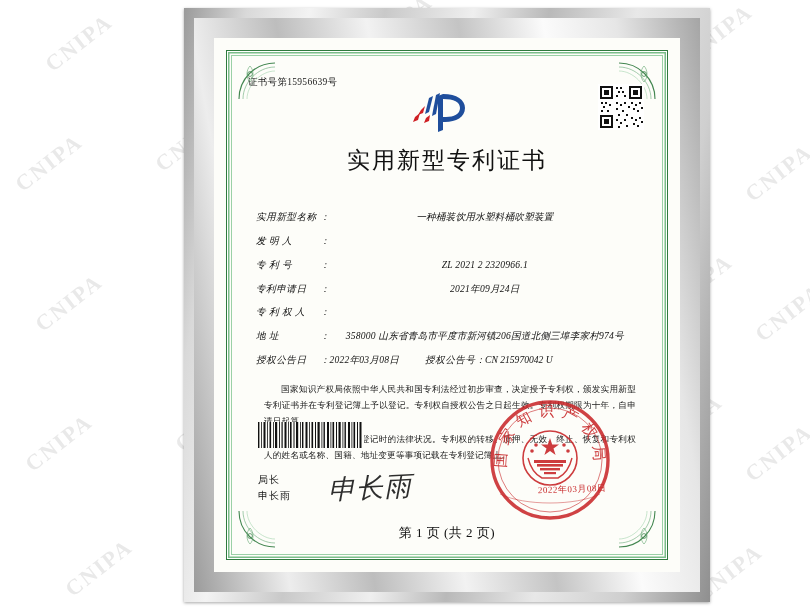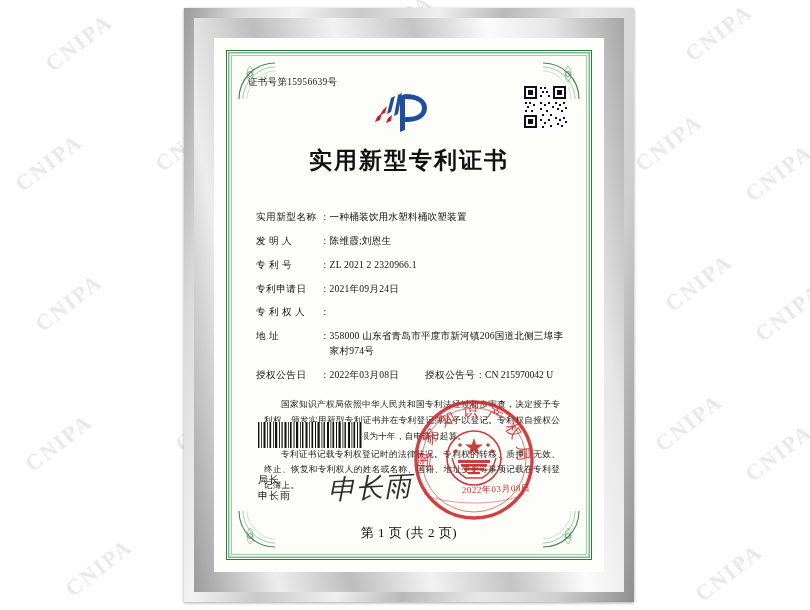--- a/index.html
+++ b/index.html
@@ -35,21 +35,21 @@
     letter-spacing: 2px;
     transform: rotate(-38deg);
     white-space: nowrap;
   }
 
   
   .frame-outer {
     position: absolute;
     left: 184px;
     top: 8px;
-    width: 450px;
+    width: 526px;
     height: 594px;
     background: linear-gradient(100deg,
         #9a9a9a 0%, #d9d9d9 10%, #f3f3f3 20%, #c9c9c9 32%,
         #efefef 46%, #b9b9b9 58%, #e8e8e8 72%, #cfcfcf 86%, #8f8f8f 100%);
     box-shadow: 0 1px 3px rgba(0,0,0,0.35);
     z-index: 1;
   }
   .frame-inner-bevel {
     position: absolute;
     left: 10px;
@@ -128,49 +128,51 @@
     right: 2px;
     top: 12px;
     width: 46px;
     height: 46px;
   }
 
   .title {
     margin-top: 56px;
     text-align: center;
     font-family: "Liberation Serif", serif;
-    font-weight: 700;
+    font-weight: 400;
     font-size: 23px;
     letter-spacing: 2px;
     color: #111;
   }
 
   .fields {
     margin-top: 34px;
     padding-left: 8px;
     padding-right: 6px;
   }
   .row {
     display: flex;
     align-items: flex-start;
     font-family: "Liberation Serif", serif;
     font-size: 9.6px;
     color: #111;
     line-height: 1.55;
     margin-bottom: 9px;
+    font-style: italic;
   }
   .row .lbl {
     flex: 0 0 64px;
     letter-spacing: 0.5px;
     white-space: nowrap;
   }
   .row .colon { flex: 0 0 9px; }
   .row .val {
     flex: 1 1 auto;
     letter-spacing: 0.2px;
+    text-align: center;
   }
   .row.two .val { flex: 0 0 auto; }
   .row .lbl2 {
     flex: 0 0 auto;
     margin-left: 26px;
     white-space: nowrap;
     letter-spacing: 0.5px;
   }
   .row .val2 { margin-left: 0; white-space: nowrap; }
 
@@ -412,21 +414,20 @@
 
           <div class="fields">
             <div class="row">
               <span class="lbl">实用新型名称</span>
               <span class="colon">：</span>
               <span class="val">一种桶装饮用水塑料桶吹塑装置</span>
             </div>
             <div class="row">
               <span class="lbl">发 明 人</span>
               <span class="colon">：</span>
-              <span class="val">陈维霞;刘恩生</span>
             </div>
             <div class="row">
               <span class="lbl">专 利 号</span>
               <span class="colon">：</span>
               <span class="val">ZL 2021 2 2320966.1</span>
             </div>
             <div class="row">
               <span class="lbl">专利申请日</span>
               <span class="colon">：</span>
               <span class="val">2021年09月24日</span>

